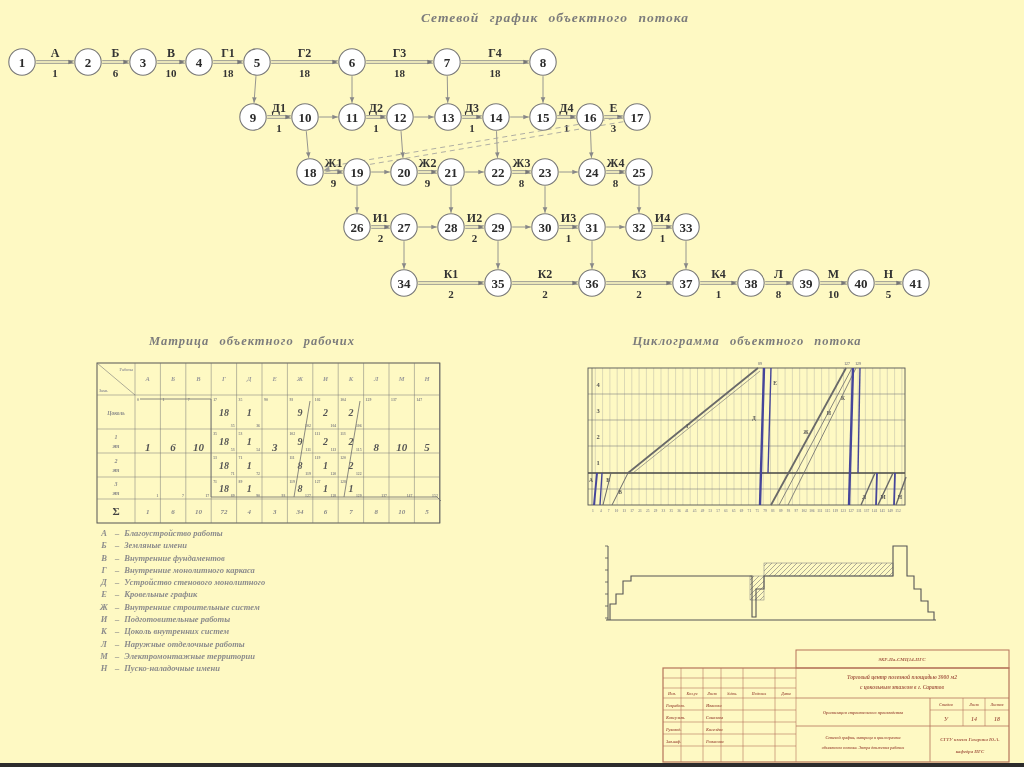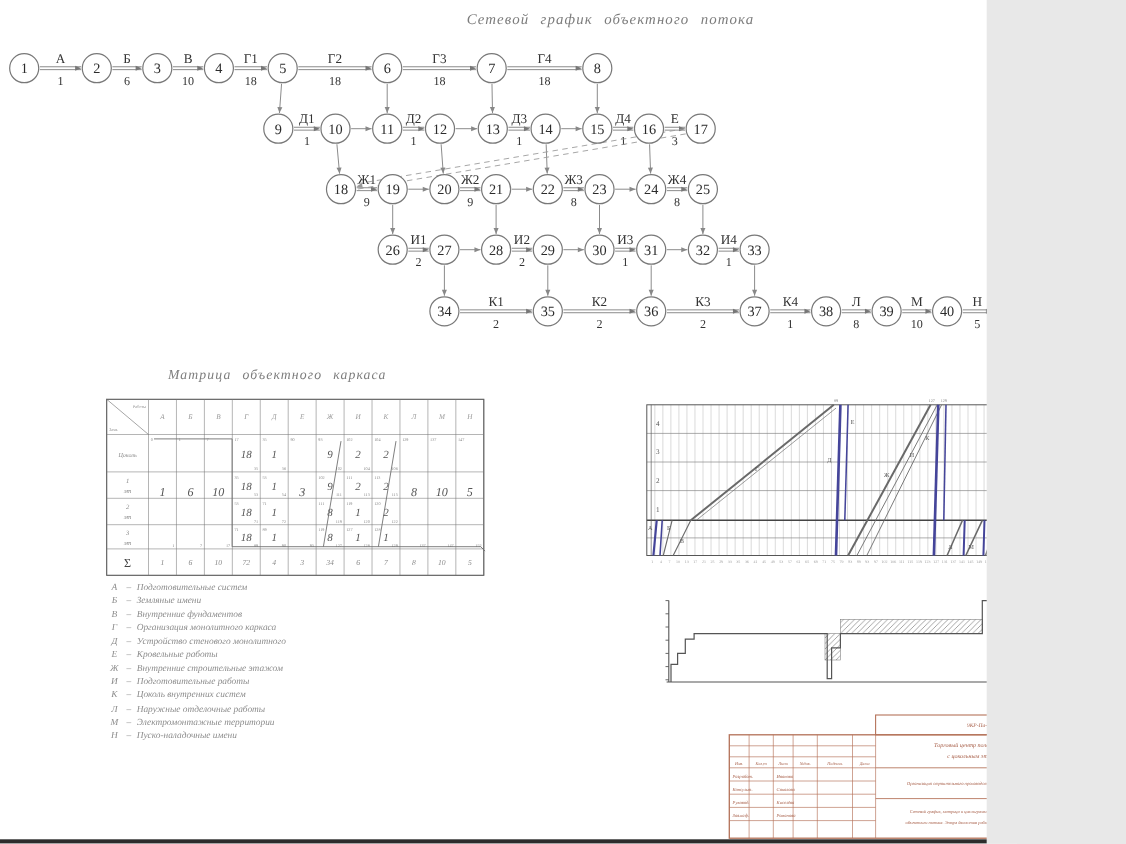--- a/index.html
+++ b/index.html
@@ -1,38 +1,39 @@
 <!DOCTYPE html>
 <html><head>
 <meta charset="utf-8">
 <style>
   html,body{margin:0;padding:0;background:#e8e8e8;}
-  .page{position:relative;width:897px;height:767px;background:#ffffff;overflow:hidden;
-        font-family:"Liberation Sans",sans-serif;}
+  .page{position:relative;width:1024px;height:767px;background:#fef9c3;overflow:hidden;
+        font-family:"Liberation Sans",sans-serif;font-weight:bold;}
   svg.layer{position:absolute;left:0;top:0;}
   svg text{font-family:"Liberation Serif",serif;}
   .title{position:absolute;transform:translateX(-50%);white-space:nowrap;
          font-family:"Liberation Serif",serif;font-style:italic;color:#7c7c7c;
          letter-spacing:1px;word-spacing:6px;}
   .t-network{left:555px;top:10px;font-size:13.5px;}
   .t-matrix{left:252px;top:334px;font-size:12.5px;}
   .t-cyclogram{left:747px;top:334px;font-size:12.5px;}
   .legend{position:absolute;left:98px;top:527px;font-family:"Liberation Serif",serif;
           font-style:italic;font-size:8.5px;color:#8c8c8c;}
   .lg-row{display:flex;line-height:12.3px;}
   .lg-code{width:12px;text-align:center;}
   .lg-dash{margin:0 5px;}
   .bottom-edge{position:absolute;left:0;top:763px;width:1024px;height:4px;background:#2c2c2c;}
 </style>
 </head>
 <body>
 
 <div class="page">
   <div class="title t-network">Сетевой график объектного потока</div>
-  <div class="title t-matrix">Матрица объектного каркаса</div>
+  <div class="title t-matrix">Матрица объектного рабочих</div>
+  <div class="title t-cyclogram">Циклограмма объектного потока</div>
 
   <svg class="layer" width="1024" height="767" viewBox="0 0 1024 767">
     <defs>
       <pattern id="hatch" width="5" height="5" patternUnits="userSpaceOnUse">
         <path d="M0,5 L5,0" stroke="#777" stroke-width="0.6"></path>
       </pattern>
     </defs>
     <g id="g-network">
         <line x1="36.2" y1="63.3" x2="73.8" y2="63.3" stroke="#8a8a8a" stroke-width="0.9"></line>
         <line x1="36.2" y1="60.7" x2="73.8" y2="60.7" stroke="#8a8a8a" stroke-width="0.9"></line>
@@ -639,51 +640,51 @@
         <text x="863" y="749" font-size="4" fill="#a8604a" text-anchor="middle" font-style="italic">объектного потока. Эпюра движения рабочих</text>
         <text x="970" y="741" font-size="4.8" fill="#a8604a" text-anchor="middle" font-style="italic">СГТУ имени Гагарина Ю.А.</text>
         <text x="970" y="753" font-size="4.8" fill="#a8604a" text-anchor="middle" font-style="italic">кафедра ПГС</text>
       </g>
   </svg>
 
   <div class="legend" id="legend">
       <div class="lg-row">
         <span class="lg-code">А</span>
         <span class="lg-dash">–</span>
-        <span>Подготовительные систем</span>
+        <span>Благоустройство работы</span>
       </div>
       <div class="lg-row">
         <span class="lg-code">Б</span>
         <span class="lg-dash">–</span>
         <span>Земляные имени</span>
       </div>
       <div class="lg-row">
         <span class="lg-code">В</span>
         <span class="lg-dash">–</span>
         <span>Внутренние фундаментов</span>
       </div>
       <div class="lg-row">
         <span class="lg-code">Г</span>
         <span class="lg-dash">–</span>
-        <span>Организация монолитного каркаса</span>
+        <span>Внутренние монолитного каркаса</span>
       </div>
       <div class="lg-row">
         <span class="lg-code">Д</span>
         <span class="lg-dash">–</span>
         <span>Устройство стенового монолитного</span>
       </div>
       <div class="lg-row">
         <span class="lg-code">Е</span>
         <span class="lg-dash">–</span>
-        <span>Кровельные работы</span>
+        <span>Кровельные график</span>
       </div>
       <div class="lg-row">
         <span class="lg-code">Ж</span>
         <span class="lg-dash">–</span>
-        <span>Внутренние строительные этажом</span>
+        <span>Внутренние строительные систем</span>
       </div>
       <div class="lg-row">
         <span class="lg-code">И</span>
         <span class="lg-dash">–</span>
         <span>Подготовительные работы</span>
       </div>
       <div class="lg-row">
         <span class="lg-code">К</span>
         <span class="lg-dash">–</span>
         <span>Цоколь внутренних систем</span>

